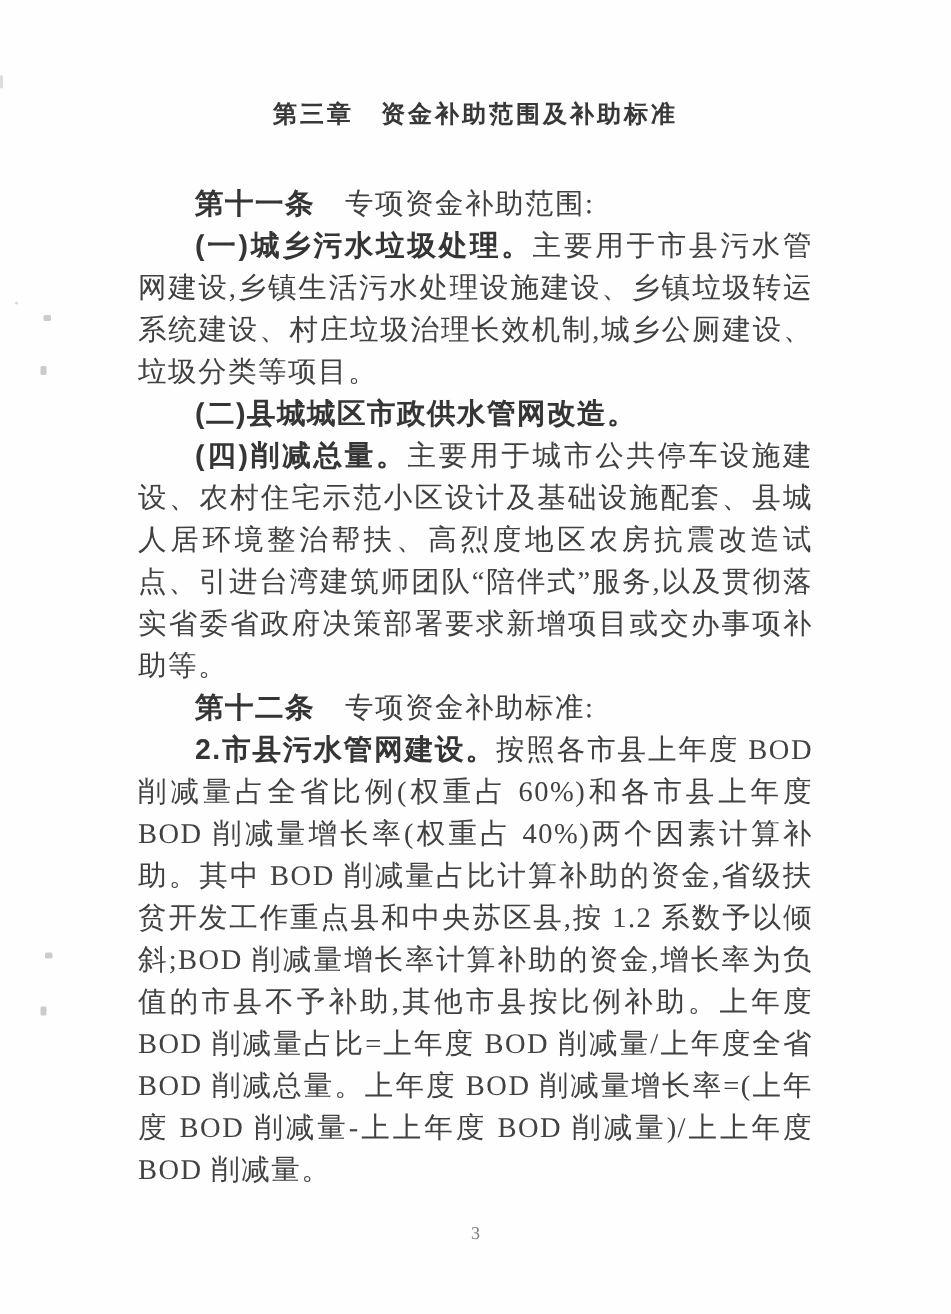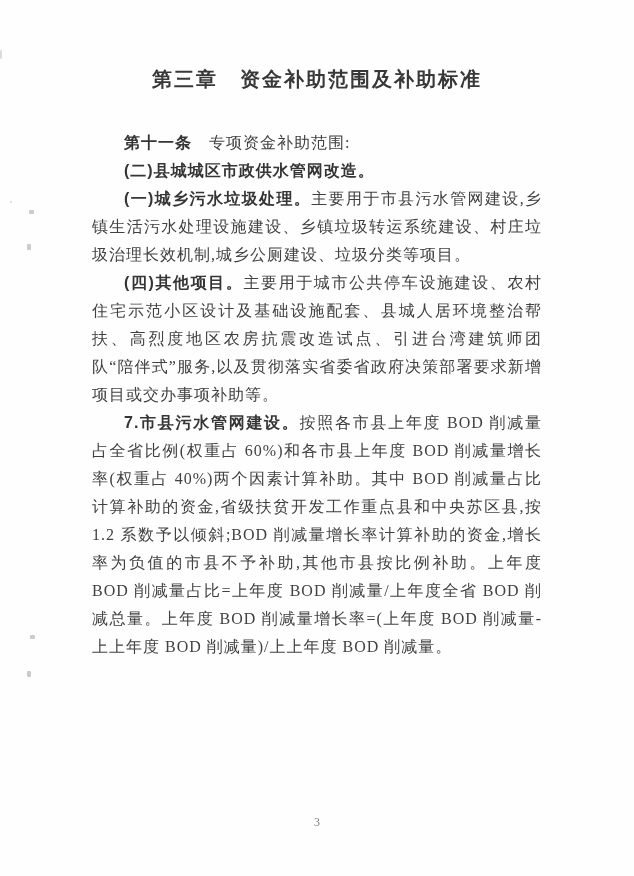--- a/index.html
+++ b/index.html
@@ -15,29 +15,29 @@
     background: #fefefe;
     color: #3e3e3e;
   }
   .content {
     position: absolute;
     left: 92px; top: 66px;
     width: 450px;
   }
   .chapter-title {
     text-align: center;
-    font-size: 20px;
+    font-size: 16px;
     font-weight: 700;
     color: #383838;
     letter-spacing: 2px;
     margin-bottom: 36px;
     font-family: "Liberation Sans", "DejaVu Sans", sans-serif;
   }
   .para {
-    font-size: 16px;
+    font-size: 19px;
     line-height: 28px;
     letter-spacing: 1px;
     text-align: justify;
     text-indent: 2em;
     color: #414141;
   }
   .seg { font-weight: 400; }
   .seg.bold {
     font-weight: 700;
     color: #353535;
@@ -74,21 +74,22 @@
   <div class="smudge s3"></div>
   <div class="smudge s4"></div>
   <div class="smudge s5"></div>
   <div class="smudge s6"></div>
 
   <div class="content">
     <div class="chapter-title">第三章　资金补助范围及补助标准</div>
 
     <div>
         <p class="para"><span class="seg bold">第十一条</span><span class="seg">　专项资金补助范围:</span></p>
+        <p class="para"><span class="seg bold">(一)城乡污水垃圾处理。</span><span class="seg">主要用于市县污水管网建设,乡镇生活污水处理设施建设、乡镇垃圾转运系统建设、村庄垃圾治理长效机制,城乡公厕建设、垃圾分类等项目。</span></p>
         <p class="para"><span class="seg bold">(二)县城城区市政供水管网改造。</span></p>
-        <p class="para"><span class="seg bold">(一)城乡污水垃圾处理。</span><span class="seg">主要用于市县污水管网建设,乡镇生活污水处理设施建设、乡镇垃圾转运系统建设、村庄垃圾治理长效机制,城乡公厕建设、垃圾分类等项目。</span></p>
-        <p class="para"><span class="seg bold">(四)其他项目。</span><span class="seg">主要用于城市公共停车设施建设、农村住宅示范小区设计及基础设施配套、县城人居环境整治帮扶、高烈度地区农房抗震改造试点、引进台湾建筑师团队“陪伴式”服务,以及贯彻落实省委省政府决策部署要求新增项目或交办事项补助等。</span></p>
-        <p class="para"><span class="seg bold">7.市县污水管网建设。</span><span class="seg">按照各市县上年度 BOD 削减量占全省比例(权重占 60%)和各市县上年度 BOD 削减量增长率(权重占 40%)两个因素计算补助。其中 BOD 削减量占比计算补助的资金,省级扶贫开发工作重点县和中央苏区县,按 1.2 系数予以倾斜;BOD 削减量增长率计算补助的资金,增长率为负值的市县不予补助,其他市县按比例补助。上年度 BOD 削减量占比=上年度 BOD 削减量/上年度全省 BOD 削减总量。上年度 BOD 削减量增长率=(上年度 BOD 削减量-上上年度 BOD 削减量)/上上年度 BOD 削减量。</span></p>
+        <p class="para"><span class="seg bold">(四)削减总量。</span><span class="seg">主要用于城市公共停车设施建设、农村住宅示范小区设计及基础设施配套、县城人居环境整治帮扶、高烈度地区农房抗震改造试点、引进台湾建筑师团队“陪伴式”服务,以及贯彻落实省委省政府决策部署要求新增项目或交办事项补助等。</span></p>
+        <p class="para"><span class="seg bold">第十二条</span><span class="seg">　专项资金补助标准:</span></p>
+        <p class="para"><span class="seg bold">2.市县污水管网建设。</span><span class="seg">按照各市县上年度 BOD 削减量占全省比例(权重占 60%)和各市县上年度 BOD 削减量增长率(权重占 40%)两个因素计算补助。其中 BOD 削减量占比计算补助的资金,省级扶贫开发工作重点县和中央苏区县,按 1.2 系数予以倾斜;BOD 削减量增长率计算补助的资金,增长率为负值的市县不予补助,其他市县按比例补助。上年度 BOD 削减量占比=上年度 BOD 削减量/上年度全省 BOD 削减总量。上年度 BOD 削减量增长率=(上年度 BOD 削减量-上上年度 BOD 削减量)/上上年度 BOD 削减量。</span></p>
       </div>
   </div>
 
   <div class="page-number">3</div>
 </div>
 
 </body></html>

